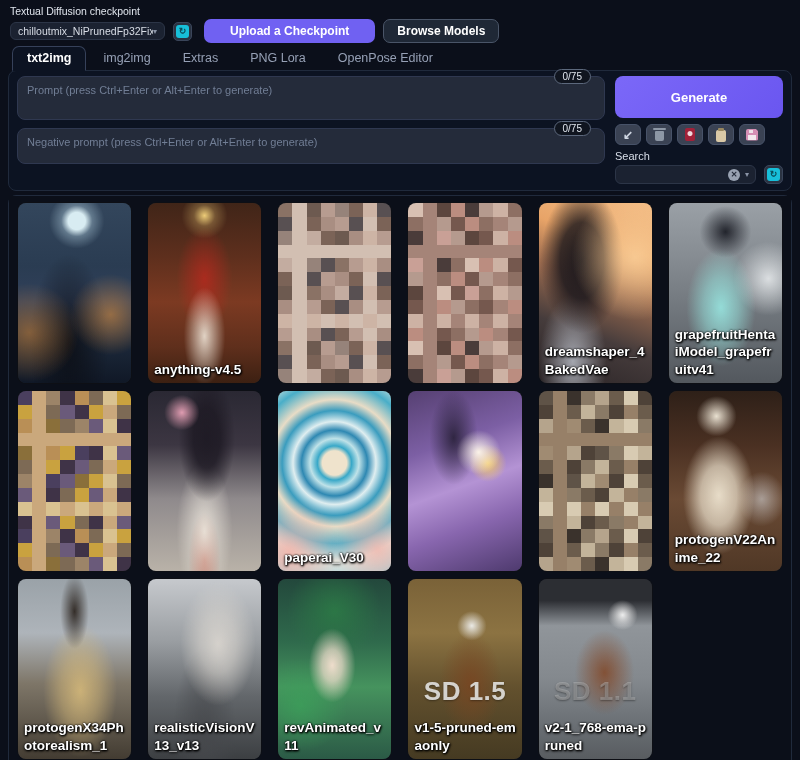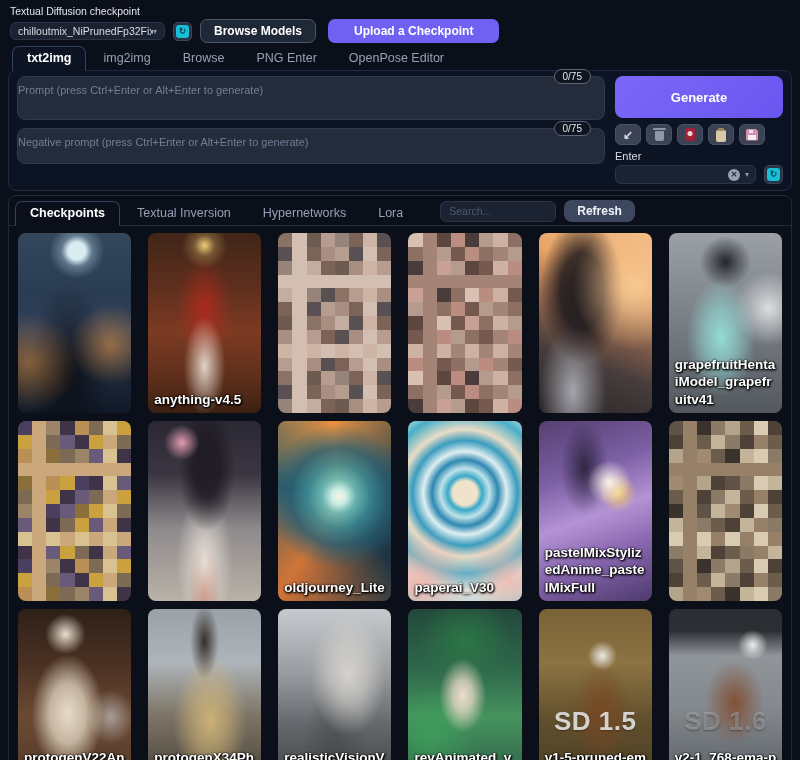--- a/index.html
+++ b/index.html
@@ -20,21 +20,21 @@
   .btn-dark { background:#1f2836; border:1px solid #4a5568; padding:4px 13px; }
 
   .tabs { display:flex; align-items:flex-end; gap:2px; padding:0 12px; margin-top:4px; position:relative; z-index:2; }
   .tab { padding:4px 14px 5px; font-size:12.5px; color:#96a0b5; cursor:pointer; border:1px solid transparent; margin-bottom:-1px; white-space:nowrap; }
   .tab.active { color:#fff; font-weight:600; background:#0c1322; border-color:#36415a; border-bottom-color:#0c1322; border-radius:7px 7px 0 0; }
 
   .top-panel { margin:0 8px; border:1px solid #202a3c; border-radius:8px; background:#0c1322; padding:5px 8px 6px; display:flex; gap:10px; }
   .left-col { flex:1; min-width:0; }
   .prompt-wrap { position:relative; margin-bottom:8px; }
   .prompt-wrap:last-child { margin-bottom:0; }
-  textarea.prompt { width:100%; background:#242b3a; border:1px solid #2f3850; border-radius:8px; padding:7px 0; font-size:11px; color:#cbd3e0; resize:none; font-family:inherit; display:block; }
+  textarea.prompt { width:100%; background:#242b3a; border:1px solid #2f3850; border-radius:8px; padding:7px 9px; font-size:11px; color:#cbd3e0; resize:none; font-family:inherit; display:block; }
   textarea.prompt::placeholder { color:#717e95; }
   .ta-pos { height:44px; }
   .ta-neg { height:36px; }
   .counter { position:absolute; top:-7px; right:14px; z-index:3; background:#10151f; border:1.5px solid #5c687c; border-radius:8px; font-size:10px; padding:1px 8px; color:#e2e7ee; }
 
   .right-col { width:168px; flex:0 0 168px; display:flex; flex-direction:column; }
   .generate { height:42px; border:none; border-radius:8px; background:linear-gradient(135deg,#7b68f8,#6a56f0); color:#fff; font-weight:700; font-size:13px; margin-bottom:6px; cursor:pointer; font-family:inherit; }
   .tools { display:flex; gap:5px; margin-bottom:4px; }
   .tool-btn { width:26px; height:21px; background:#3a4253; border:1px solid #475268; border-radius:6px; display:flex; align-items:center; justify-content:center; cursor:pointer; padding:0; }
   .glyph { display:inline-block; position:relative; }
@@ -75,30 +75,30 @@
 <div class="header">
   <div class="ckpt-label">Textual Diffusion checkpoint</div>
   <div class="header-row">
     <div class="select ckpt-select">
       <span>chilloutmix_NiPrunedFp32Fix.safeter</span>
       <span class="caret">▾</span>
     </div>
     <button class="icon-btn">
       <span class="refresh-glyph">↻</span>
     </button>
+    <button class="btn btn-purple">Upload a Checkpoint</button>
     <button class="btn btn-dark">Browse Models</button>
-    <button class="btn btn-purple">Upload a Checkpoint</button>
   </div>
 </div>
 
 <div class="tabs" id="main-tabs">
     <div class="tab active">txt2img</div>
     <div class="tab">img2img</div>
-    <div class="tab">Browse</div>
-    <div class="tab">PNG Enter</div>
+    <div class="tab">Extras</div>
+    <div class="tab">PNG Lora</div>
     <div class="tab">OpenPose Editor</div>
   </div>
 
 <div class="top-panel">
   <div class="left-col">
     <div class="prompt-wrap">
       <span class="counter">0/75</span>
       <textarea class="prompt ta-pos" placeholder="Prompt (press Ctrl+Enter or Alt+Enter to generate)" style=""></textarea>
     </div>
     <div class="prompt-wrap">
@@ -118,44 +118,34 @@
         <button class="tool-btn">
           <span class="glyph extra-networks-card-icon"></span>
         </button>
         <button class="tool-btn">
           <span class="glyph clipboard-icon"></span>
         </button>
         <button class="tool-btn">
           <span class="glyph save-style-icon"></span>
         </button>
       </div>
-    <div class="styles-label">Enter</div>
+    <div class="styles-label">Search</div>
     <div class="styles-row">
       <div class="select styles-select">
         <span class="clear-circle">✕</span>
         <span class="caret">▾</span>
       </div>
       <button class="icon-btn">
         <span class="refresh-glyph">↻</span>
       </button>
     </div>
   </div>
 </div>
 
 <div class="networks-panel">
-  <div class="extra-row">
-    <div class="extra-tabs tabs" id="extra-tabs" style="padding:0; margin-top:0;">
-        <div class="tab active">Checkpoints</div>
-        <div class="tab">Textual Inversion</div>
-        <div class="tab">Hypernetworks</div>
-        <div class="tab">Lora</div>
-      </div>
-    <input class="search" placeholder="Search..." style="">
-    <button class="btn-refresh">Refresh</button>
-  </div>
   <div class="cards" id="cards">
       <div class="card">
         <div class="card-art" style="background: radial-gradient(circle at 52% 10%, rgb(216, 236, 242) 0%, rgb(216, 236, 242) 5%, rgba(190, 220, 235, 0.35) 9%, rgba(190, 220, 235, 0) 16%), radial-gradient(circle at 82% 62%, rgba(235, 150, 60, 0.55) 0%, rgba(235, 150, 60, 0) 28%), radial-gradient(circle at 10% 72%, rgba(228, 142, 52, 0.5) 0%, rgba(228, 142, 52, 0) 30%), radial-gradient(at 45% 78%, rgba(10, 12, 18, 0.85) 0%, rgba(10, 12, 18, 0) 45%), linear-gradient(rgb(51, 70, 92) 0%, rgb(42, 60, 82) 35%, rgb(49, 64, 90) 55%, rgb(27, 39, 56) 80%, rgb(16, 24, 38) 100%);"></div>
       </div>
       <div class="card">
         <div class="card-art" style="background: radial-gradient(circle at 50% 7%, rgba(255, 222, 130, 0.9) 0%, rgba(255, 222, 130, 0.25) 6%, rgba(255, 222, 130, 0) 13%), radial-gradient(at 50% 74%, rgba(246, 238, 225, 0.85) 0%, rgba(246, 238, 225, 0) 26%), radial-gradient(at 50% 42%, rgba(190, 40, 30, 0.75) 0%, rgba(190, 40, 30, 0) 35%), linear-gradient(rgb(64, 37, 24) 0%, rgb(94, 47, 29) 30%, rgb(124, 58, 34) 55%, rgb(95, 47, 28) 80%, rgb(60, 32, 18) 100%);"></div>
         <div class="card-name">anything-v4.5</div>
       </div>
       <div class="card">
         <div class="card-art mosaic">
@@ -368,20 +358,21 @@
           <i style="background: rgb(201, 160, 150);"></i>
           <i style="background: rgb(181, 154, 142);"></i>
           <i style="background: rgb(92, 70, 62);"></i>
           <i style="background: rgb(117, 88, 78);"></i>
           <i style="background: rgb(205, 178, 164);"></i>
           <i style="background: rgb(187, 141, 128);"></i>
         </div>
       </div>
       <div class="card">
         <div class="card-art" style="background: radial-gradient(circle at 85% 30%, rgba(250, 205, 150, 0.9) 0%, rgba(250, 205, 150, 0) 40%), radial-gradient(at 38% 32%, rgba(22, 20, 26, 0.95) 0%, rgba(22, 20, 26, 0.8) 22%, rgba(22, 20, 26, 0) 42%), radial-gradient(at 30% 88%, rgba(190, 195, 205, 0.8) 0%, rgba(190, 195, 205, 0) 30%), linear-gradient(200deg, rgb(242, 187, 132) 0%, rgb(232, 164, 104) 25%, rgb(154, 106, 78) 45%, rgb(70, 60, 60) 70%, rgb(42, 36, 38) 100%);"></div>
+        <div class="card-name">dreamshaper_4BakedVae</div>
       </div>
       <div class="card">
         <div class="card-art" style="background: radial-gradient(circle at 50% 16%, rgba(28, 30, 38, 0.95) 0%, rgba(28, 30, 38, 0) 16%), radial-gradient(at 46% 58%, rgba(150, 225, 220, 0.95) 0%, rgba(150, 225, 220, 0.55) 20%, rgba(150, 225, 220, 0) 40%), radial-gradient(at 88% 42%, rgba(235, 238, 240, 0.85) 0%, rgba(235, 238, 240, 0) 25%), linear-gradient(rgb(154, 160, 166) 0%, rgb(134, 140, 146) 30%, rgb(112, 118, 124) 60%, rgb(83, 88, 94) 100%);"></div>
         <div class="card-name">grapefruitHentaiModel_grapefruitv41</div>
       </div>
       <div class="card">
         <div class="card-art mosaic">
           <i style="background: rgb(74, 63, 94);"></i>
           <i style="background: rgb(202, 168, 124);"></i>
           <i style="background: rgb(156, 132, 104);"></i>
@@ -485,30 +476,25 @@
           <i style="background: rgb(156, 132, 104);"></i>
           <i style="background: rgb(106, 90, 122);"></i>
           <i style="background: rgb(217, 194, 145);"></i>
           <i style="background: rgb(63, 51, 71);"></i>
         </div>
       </div>
       <div class="card">
         <div class="card-art" style="background: radial-gradient(circle at 30% 12%, rgba(242, 168, 190, 0.9) 0%, rgba(242, 168, 190, 0) 10%), radial-gradient(at 52% 26%, rgba(30, 26, 36, 0.95) 0%, rgba(30, 26, 36, 0.85) 16%, rgba(30, 26, 36, 0) 34%), radial-gradient(at 50% 78%, rgba(238, 232, 222, 0.9) 0%, rgba(238, 232, 222, 0) 35%), radial-gradient(at 50% 94%, rgba(180, 60, 40, 0.7) 0%, rgba(180, 60, 40, 0) 20%), linear-gradient(rgb(42, 40, 51) 0%, rgb(60, 54, 66) 30%, rgb(143, 138, 140) 60%, rgb(185, 178, 168) 100%);"></div>
       </div>
       <div class="card">
-        <div class="card-art" style="background: radial-gradient(circle at 54% 42%, rgb(248, 244, 226) 0%, rgb(207, 238, 230) 6%, rgba(110, 190, 185, 0.9) 14%, rgba(58, 140, 150, 0.85) 26%, rgba(40, 95, 115, 0.8) 40%, rgba(30, 60, 85, 0) 60%), conic-gradient(from 140deg at 54% 44%, rgb(29, 52, 66), rgb(208, 116, 56), rgb(45, 91, 102), rgb(232, 145, 63), rgb(35, 65, 79), rgb(29, 52, 66));"></div>
-        <div class="card-name">oldjourney_Lite</div>
-      </div>
-      <div class="card">
         <div class="card-art" style="background: radial-gradient(circle at 10% 90%, rgba(242, 180, 170, 0.9) 0%, rgba(242, 180, 170, 0) 28%), radial-gradient(circle at 88% 88%, rgba(242, 180, 170, 0.8) 0%, rgba(242, 180, 170, 0) 25%), radial-gradient(circle at 50% 40%, rgb(239, 227, 204) 0%, rgb(239, 227, 204) 10%, rgb(56, 168, 200) 14%, rgb(191, 226, 232) 20%, rgb(46, 136, 178) 27%, rgb(223, 238, 240) 34%, rgb(58, 156, 190) 43%, rgb(232, 220, 198) 52%, rgb(73, 174, 200) 66%, rgb(223, 233, 226) 80%, rgb(159, 203, 212) 100%);"></div>
         <div class="card-name">paperai_V30</div>
       </div>
       <div class="card">
         <div class="card-art" style="background: radial-gradient(circle at 62% 34%, rgba(255, 248, 235, 0.95) 0%, rgba(255, 248, 235, 0) 16%), radial-gradient(circle at 70% 40%, rgba(250, 208, 90, 0.9) 0%, rgba(250, 208, 90, 0) 14%), radial-gradient(at 40% 26%, rgba(40, 32, 56, 0.9) 0%, rgba(40, 32, 56, 0) 25%), linear-gradient(160deg, rgb(86, 64, 114) 0%, rgb(124, 95, 164) 30%, rgb(180, 147, 212) 52%, rgb(136, 102, 174) 72%, rgb(78, 58, 110) 100%);"></div>
-        <div class="card-name">pastelMixStylizedAnime_pastelMixFull</div>
       </div>
       <div class="card">
         <div class="card-art mosaic">
           <i style="background: rgb(95, 83, 71);"></i>
           <i style="background: rgb(151, 128, 104);"></i>
           <i style="background: rgb(58, 50, 44);"></i>
           <i style="background: rgb(138, 122, 102);"></i>
           <i style="background: rgb(181, 164, 140);"></i>
           <i style="background: rgb(107, 92, 76);"></i>
           <i style="background: rgb(216, 203, 178);"></i>
@@ -627,17 +613,17 @@
         <div class="card-art" style="background: radial-gradient(at 48% 48%, rgba(248, 226, 210, 0.95) 0%, rgba(248, 226, 210, 0.7) 12%, rgba(248, 226, 210, 0) 28%), radial-gradient(circle at 50% 18%, rgba(44, 120, 70, 0.95) 0%, rgba(44, 120, 70, 0) 30%), radial-gradient(circle at 20% 70%, rgba(60, 160, 90, 0.8) 0%, rgba(60, 160, 90, 0) 30%), linear-gradient(rgb(35, 72, 60) 0%, rgb(47, 106, 76) 35%, rgb(70, 147, 94) 60%, rgb(43, 90, 70) 100%);"></div>
         <div class="card-name">revAnimated_v11</div>
       </div>
       <div class="card">
         <div class="card-art" style="background: radial-gradient(circle at 56% 26%, rgba(240, 240, 238, 0.95) 0%, rgba(240, 240, 238, 0) 10%), radial-gradient(at 55% 58%, rgba(120, 70, 34, 0.9) 0%, rgba(120, 70, 34, 0) 35%), linear-gradient(rgb(122, 98, 56) 0%, rgb(140, 115, 66) 30%, rgb(99, 81, 46) 60%, rgb(69, 58, 34) 100%);"></div>
         <div class="wm" style="color: rgba(225, 224, 220, 0.92);">SD 1.5</div>
         <div class="card-name">v1-5-pruned-emaonly</div>
       </div>
       <div class="card">
         <div class="card-art" style="background: radial-gradient(circle at 74% 20%, rgba(245, 245, 245, 0.95) 0%, rgba(245, 245, 245, 0) 9%), radial-gradient(at 58% 52%, rgba(130, 75, 45, 0.9) 0%, rgba(130, 75, 45, 0) 32%), linear-gradient(rgb(44, 46, 51) 0%, rgb(44, 46, 51) 12%, rgb(144, 149, 154) 26%, rgb(132, 137, 142) 55%, rgb(107, 112, 117) 80%, rgb(88, 92, 96) 100%);"></div>
-        <div class="wm" style="color: rgba(205, 205, 205, 0.4);">SD 1.6</div>
+        <div class="wm" style="color: rgba(205, 205, 205, 0.4);">SD 1.1</div>
         <div class="card-name">v2-1_768-ema-pruned</div>
       </div>
     </div>
 </div>
 
 </body></html>

